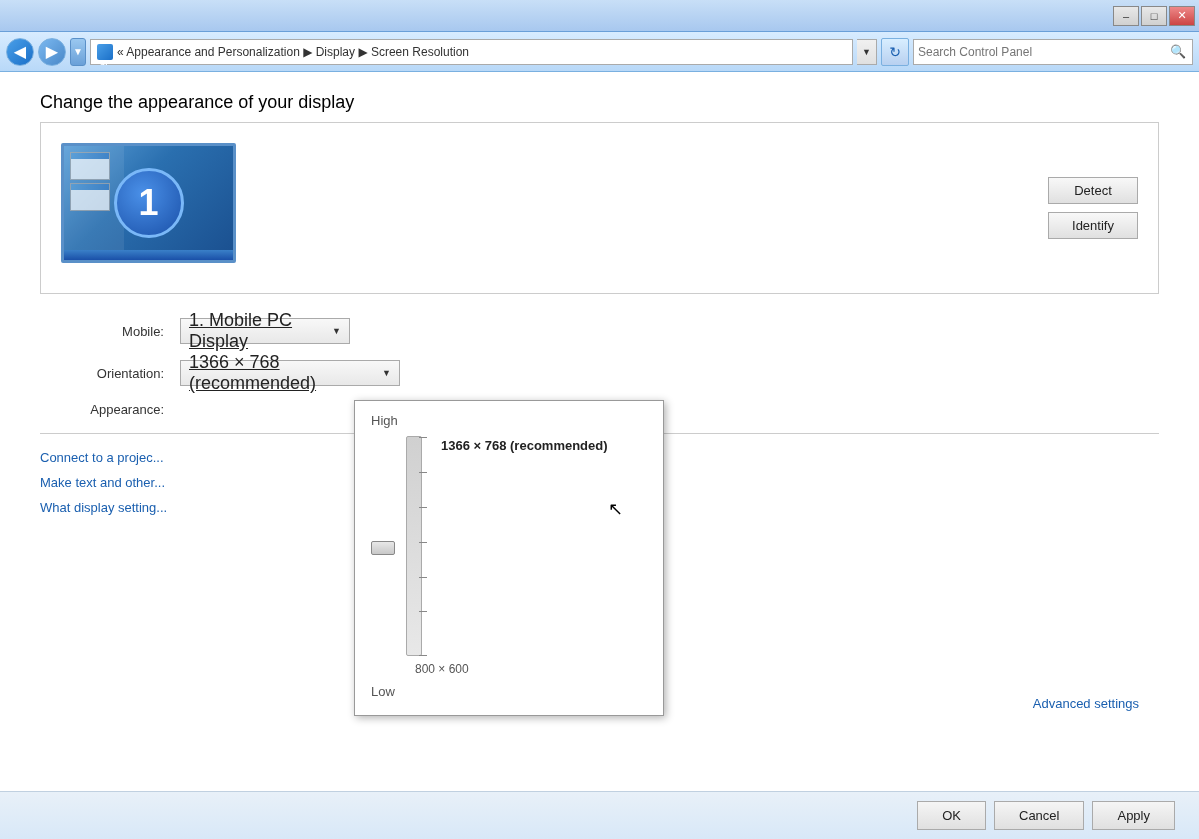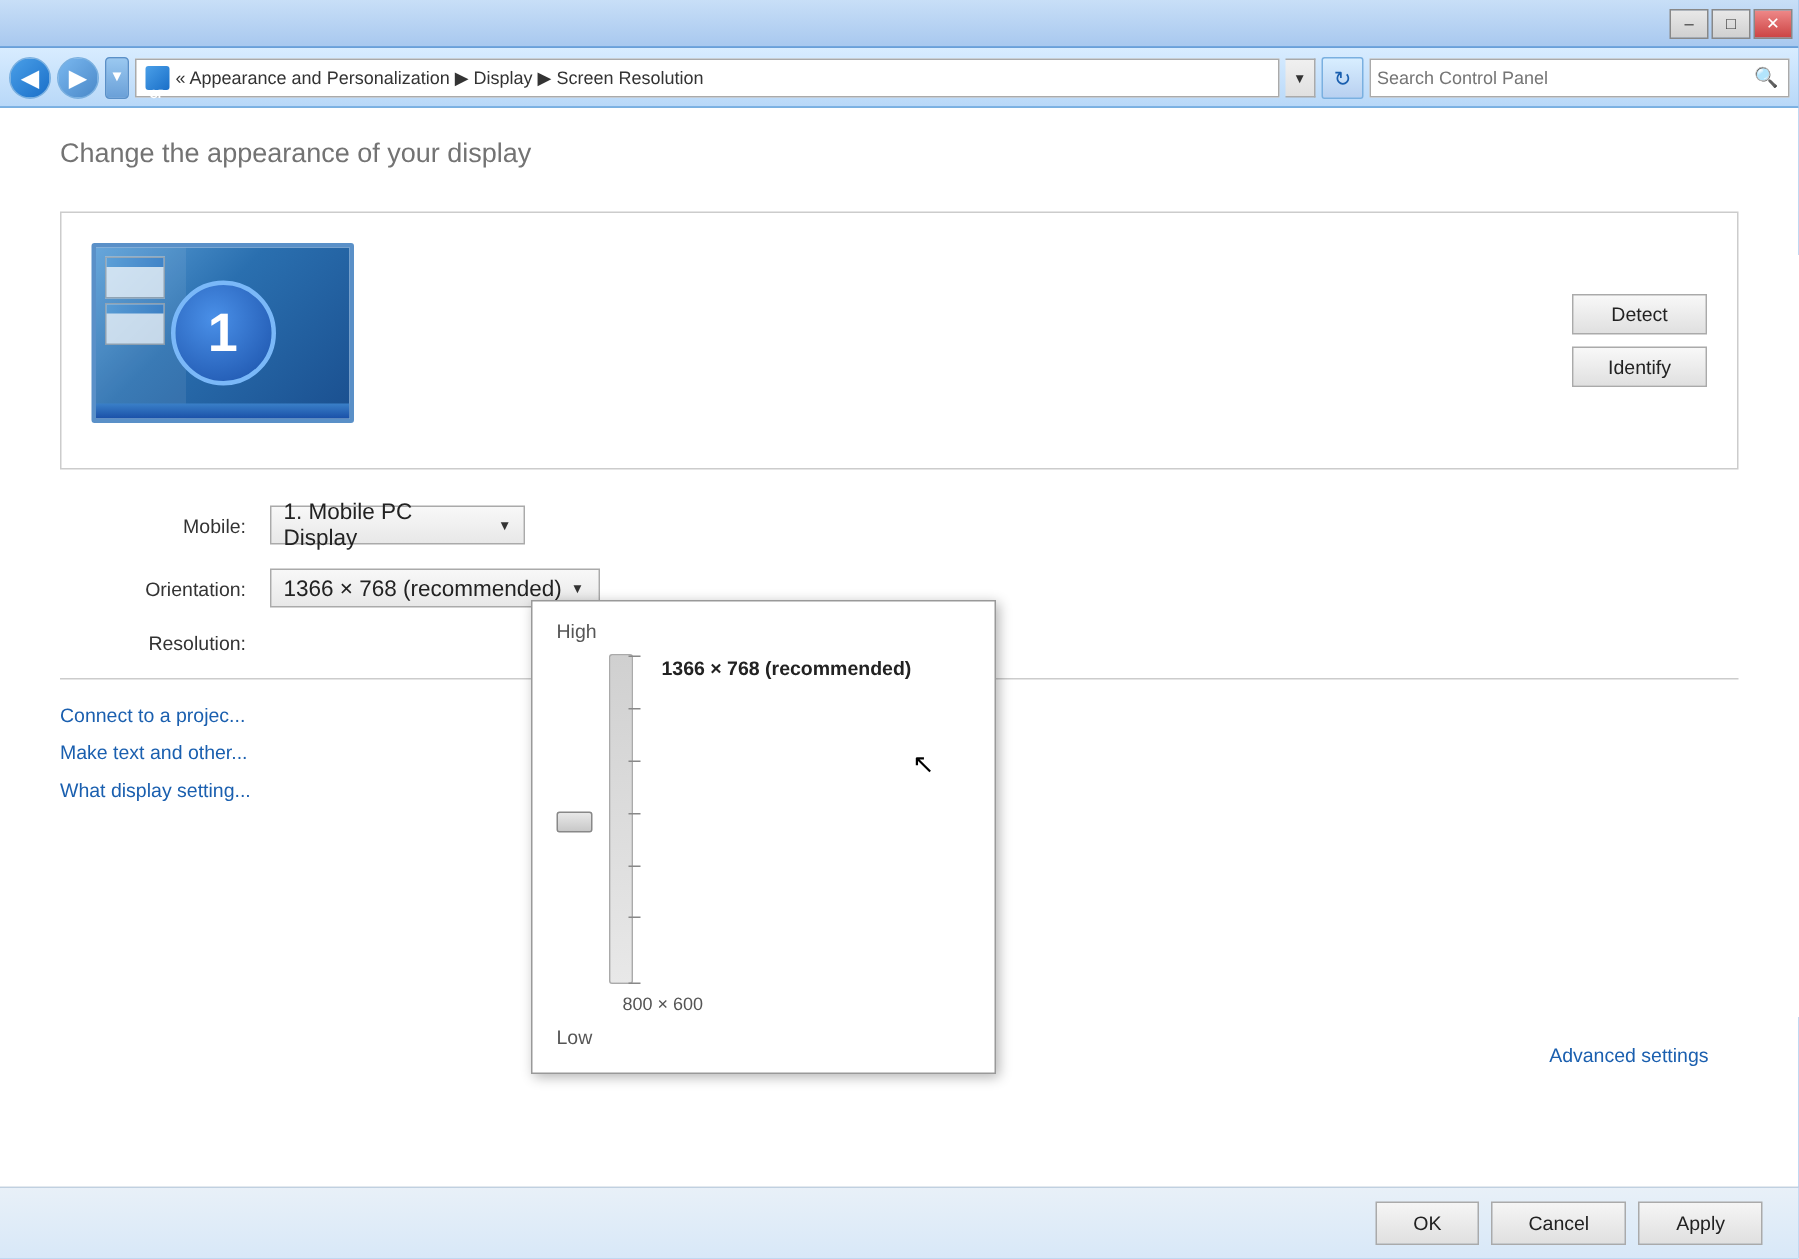--- a/index.html
+++ b/index.html
@@ -181,24 +181,24 @@
     
     .panel {
       background: white;
       flex: 1;
       padding: 20px 40px;
       overflow-y: auto;
       position: relative;
     }
 
     .page-title {
-      color: #737373;
+      color: #000000;
       font-size: 18px;
       font-weight: normal;
-      margin-bottom: 28px;
+      margin-bottom: 9px;
     }
 
     .display-preview-box {
       background: white;
       border: 1px solid #ccc;
       padding: 20px;
       margin-bottom: 24px;
       display: flex;
       align-items: center;
       justify-content: space-between;
@@ -307,21 +307,21 @@
       cursor: pointer;
       display: flex;
       align-items: center;
       gap: 6px;
       position: relative;
     }
     .select-dropdown .arrow {
       font-size: 9px;
       color: #333;
     }
-    .select-text { font-size: 15px; color: #222; }
+    .select-text { font-size: 18px; color: #222; text-decoration: underline; }
 
     .display-select { width: 170px; }
     .resolution-select { width: 220px; }
 
     .divider-line {
       border: none;
       border-top: 1px solid #ccc;
       margin: 8px 0 16px 0;
     }
 
@@ -508,21 +508,21 @@
         <span class="settings-label">Orientation:</span>
         <div class="settings-control">
           <div class="select-dropdown resolution-select">
             <span class="select-text">1366 × 768 (recommended)</span>
             <span class="arrow">▼</span>
           </div>
         </div>
       </div>
 
       <div class="settings-row">
-        <span class="settings-label">Resolution:</span>
+        <span class="settings-label">Appearance:</span>
         <div class="settings-control">
         </div>
       </div>
 
       <hr class="divider-line">
 
       <a class="link-text">Connect to a projec...</a>
       <a class="link-text">Make text and other...</a>
       <a class="link-text">What display setting...</a>
 

